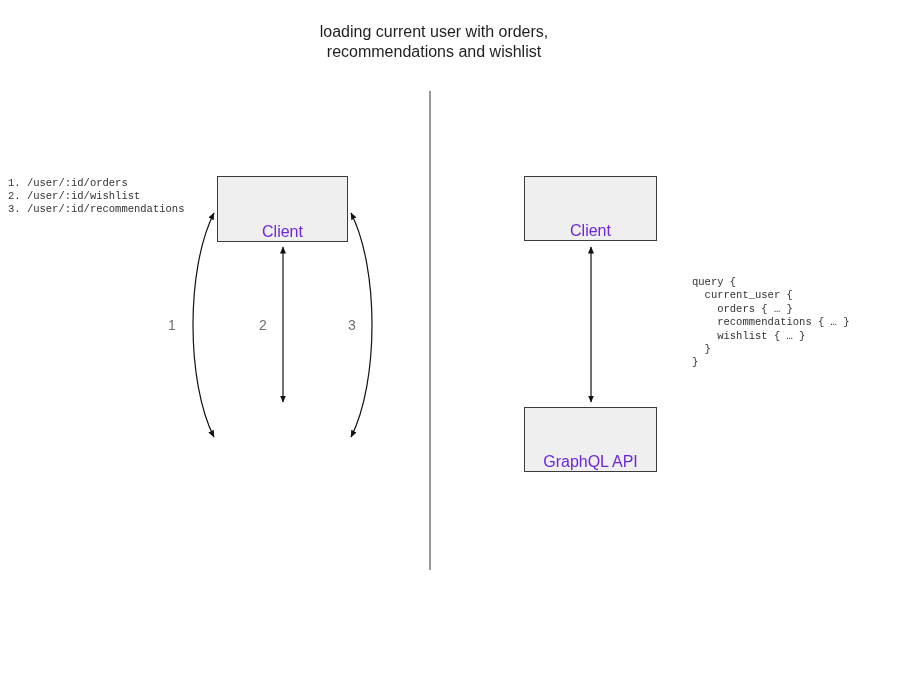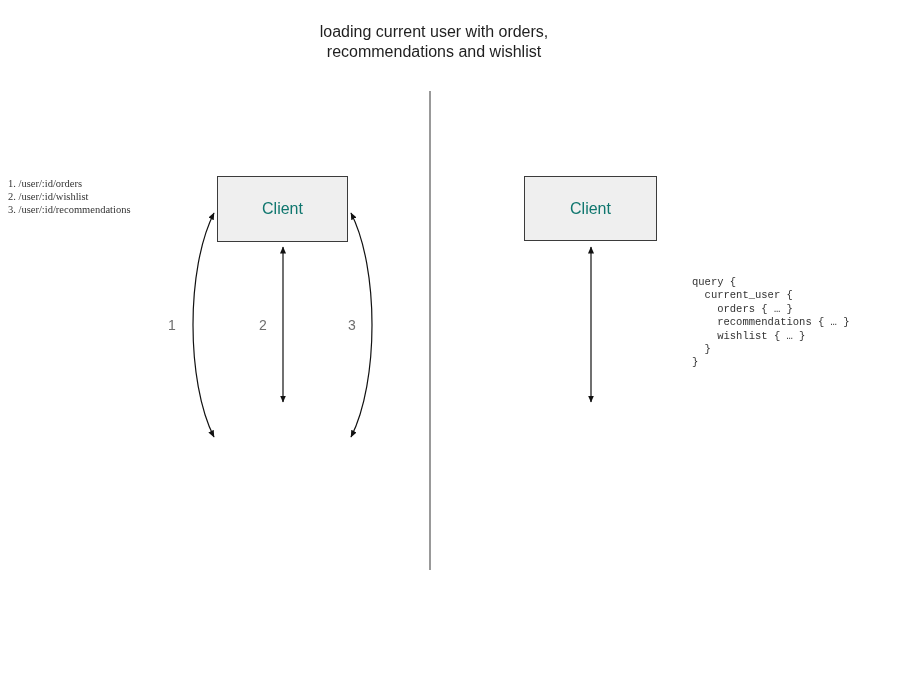--- a/index.html
+++ b/index.html
@@ -26,44 +26,43 @@
     font-size: 16px;
     line-height: 20px;
     color: #1f1f1f;
     white-space: pre-line;
   }
   .node-box {
     position: absolute;
     background: #efefef;
     border: 1.4px solid #3b3b3b;
     display: flex;
-    align-items: center;
+    align-items: flex-end;
     justify-content: center;
     font-size: 16px;
-    color: #0f766e;
+    color: #6d28d9;
     box-sizing: border-box;
   }
   .box-client-left  { left: 217px; top: 176px; width: 131px; height: 66px; }
   .box-rest         { left: 217px; top: 407px; width: 131px; height: 65px; }
   .box-client-right { left: 524px; top: 176px; width: 133px; height: 65px; }
   .box-graphql      { left: 524px; top: 407px; width: 133px; height: 65px; }
 
   .mono {
     font-family: "Liberation Mono", "DejaVu Sans Mono", monospace;
     font-size: 10.5px;
     color: #333333;
     white-space: pre;
     margin: 0;
   }
   .endpoints {
     position: absolute;
     left: 8px;
     top: 177px;
     line-height: 13.2px;
-    font-family: Liberation Serif, serif;
   }
   .query-code {
     position: absolute;
     left: 692px;
     top: 276px;
     line-height: 13.4px;
   }
   .arrow-num {
     position: absolute;
     transform: translate(-50%, -50%);
@@ -115,20 +114,23 @@
     <span>Client</span>
   </div>
 
   <div class="arrow-num num-1">1</div>
   <div class="arrow-num num-2">2</div>
   <div class="arrow-num num-3">3</div>
 
   <div class="node-box box-client-right">
     <span>Client</span>
   </div>
+  <div class="node-box box-graphql">
+    <span>GraphQL API</span>
+  </div>
 
   <pre class="mono query-code">query {
   current_user {
     orders { … }
     recommendations { … }
     wishlist { … }
   }
 }</pre>
 
 </div>

